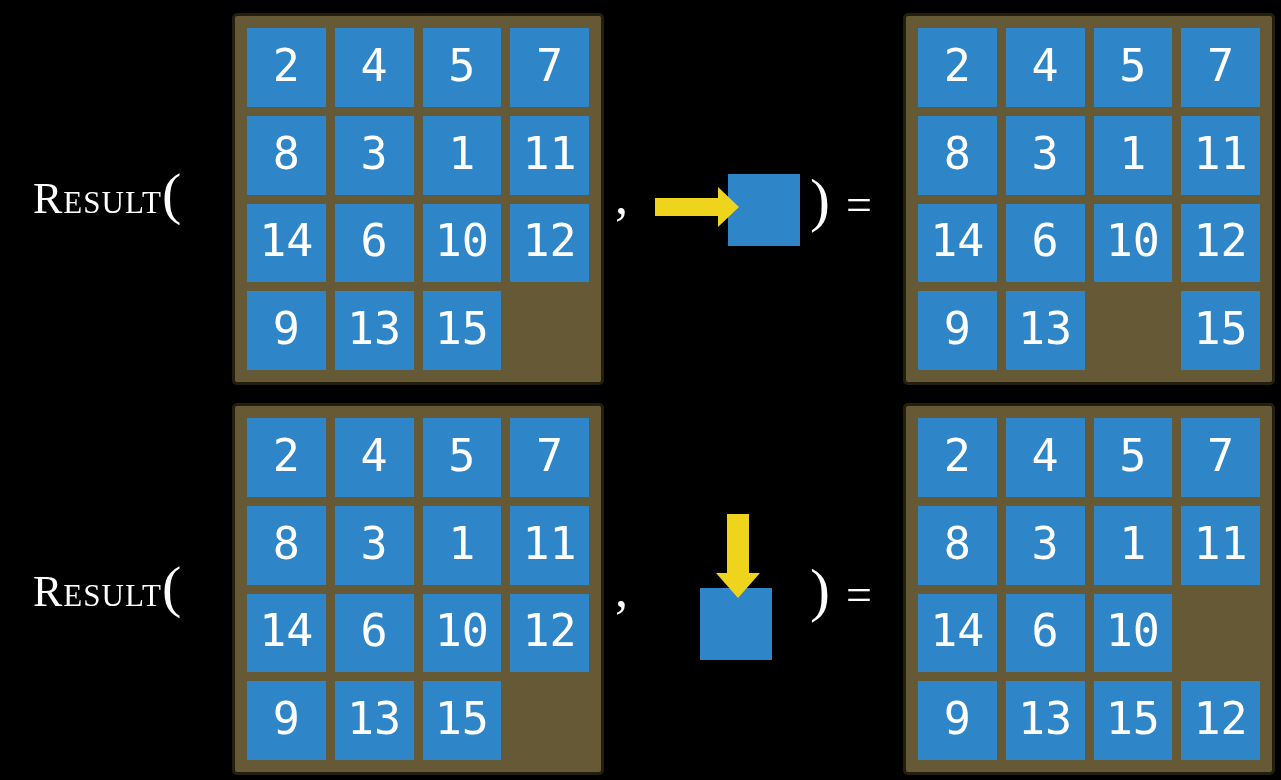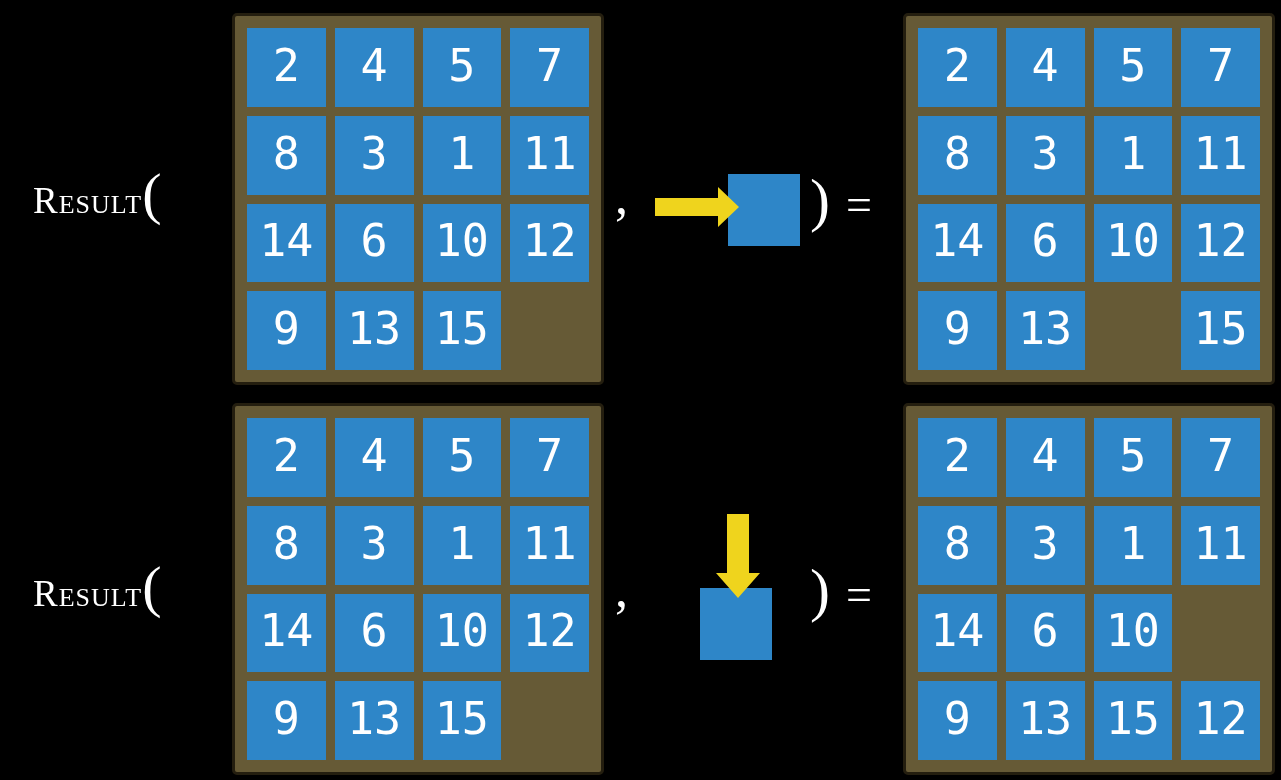--- a/index.html
+++ b/index.html
@@ -19,21 +19,21 @@
 
   
   .fn-label {
     position: absolute;
     color: var(--text-white, #fff);
     white-space: nowrap;
     line-height: 1;
   }
   .fn {
     font-variant: small-caps;
-    font-size: 37px;
+    font-size: 44px;
     letter-spacing: 1px;
   }
   .open-paren { font-size: 58px; }
 
   
   .board {
     position: absolute;
     width: 372px;
     height: 372px;
     box-sizing: border-box;

